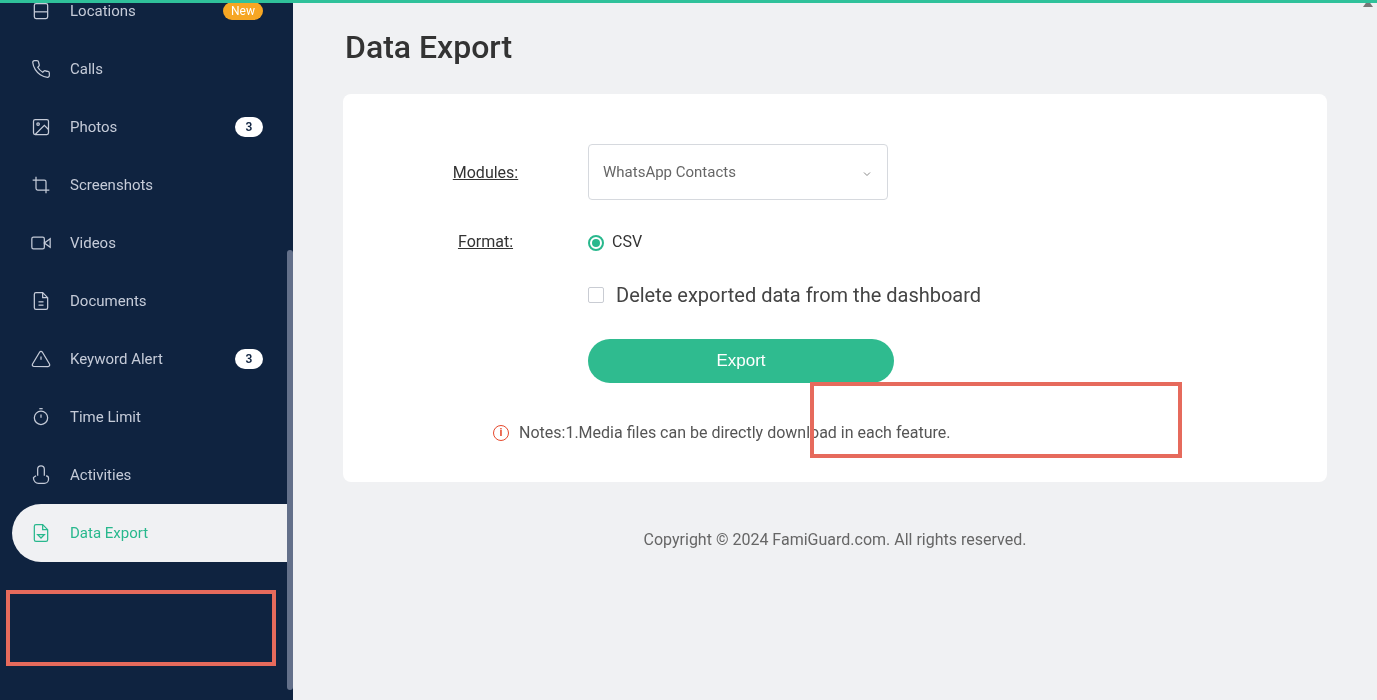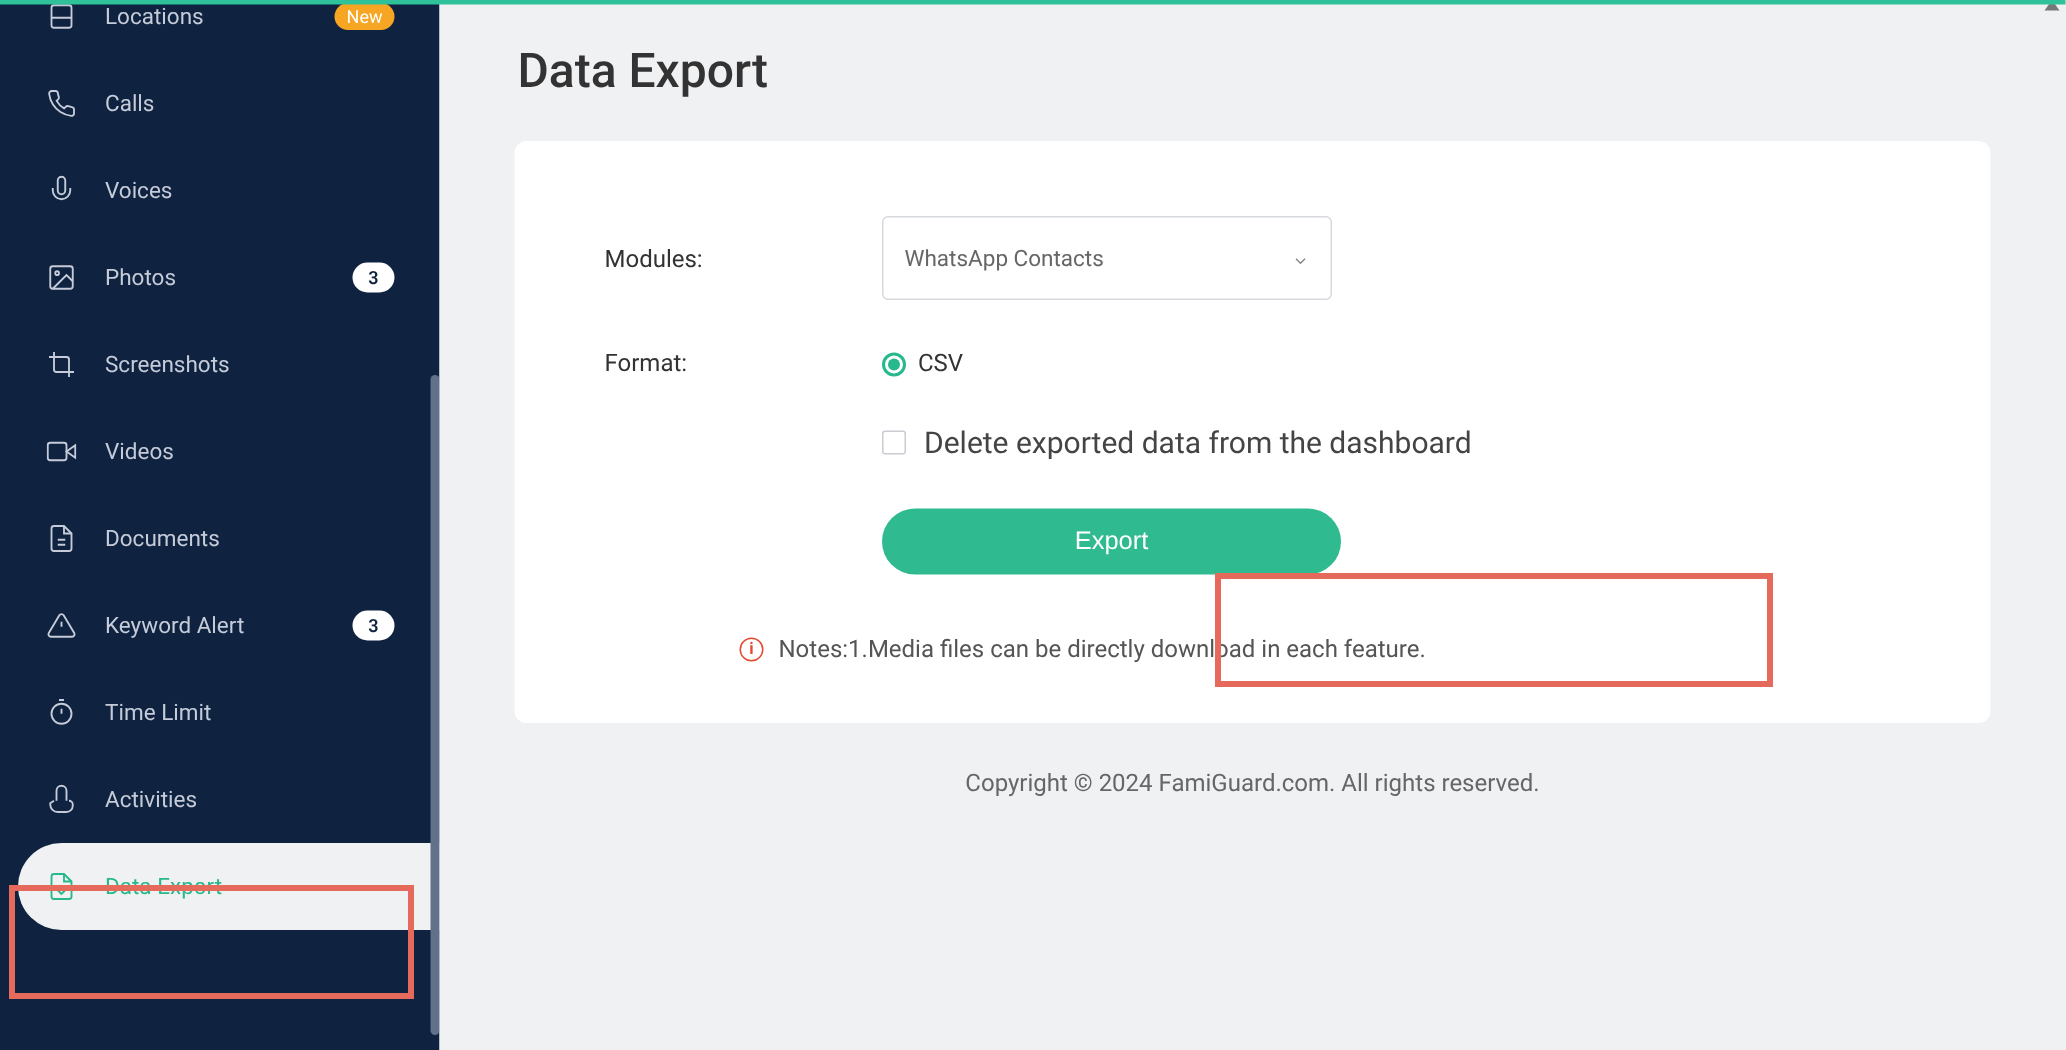--- a/index.html
+++ b/index.html
@@ -62,22 +62,23 @@
       margin: 28px 0 28px 52px;
     }
     .card {
       background: #fff; border-radius: 8px; margin: 0 50px 30px 50px;
       padding: 50px 60px 40px 60px; position: relative;
     }
     .form-row {
       display: flex; align-items: center; margin-bottom: 32px;
     }
     .form-label {
-      width: 165px; text-align: left; font-size: 16px; color: #333;
+      width: 165px; text-align: center; font-size: 16px; color: #333;
       margin-right: 20px;
+      text-decoration: underline;
     }
     .select-box {
       width: 300px; height: 56px; border: 1px solid #d6d9de; border-radius: 4px;
       display: flex; align-items: center; padding: 0 14px; color: #666; font-size: 15px;
       cursor: pointer; background: #fff; justify-content: space-between;
     }
     .chevron-down { width: 12px; height: 12px; display: inline-block; }
     .radio-wrap { display: inline-flex; align-items: flex-end; gap: 8px; }
     .radio-outer {
       width: 16px; height: 16px; border: 2px solid #28b88d; border-radius: 50%;
@@ -93,21 +94,21 @@
       margin-left: 185px; margin-top: 32px;
     }
     .highlight-box-btn {
       position: absolute; border: 4px solid #e66a5c; pointer-events: none;
       width: 372px; height: 76px; left: 467px; top: 288px; z-index: 10;
     }
     .notes-row { display: flex; align-items: center; gap: 10px; margin-top: 40px; margin-left: 90px; }
     .info-icon { width: 16px; height: 16px; border: 1.5px solid #e6492d; border-radius: 50%;
       display:inline-flex; align-items:center; justify-content:center; color:#e6492d; font-size:11px; font-weight:700;}
     .notes-text { font-size: 16px; color: #555; }
-    .copyright { text-align: center; color: #666; font-size: 16px; margin-top: 30px; }
+    .copyright { text-align: center; color: #666; font-size: 16px; margin-top: 48px; }
     .sb-scrollbar { position:absolute; right:0; top:250px; width:6px; height:440px; background:#63708a; border-radius:3px;}
   </style>
 </head>
 <body>
 
 <div class="top-bar"></div>
 
 <aside class="sidebar">
 
   <div class="sidebar-item" style="padding-top:0px;">
@@ -123,29 +124,20 @@
 
   <div class="sidebar-item">
     <span class="icon">
       <svg width="20" height="20" viewBox="0 0 24 24" fill="none" stroke-width="1.5">
           <path d="M22 16.92v3a2 2 0 0 1-2.18 2 19.79 19.79 0 0 1-8.63-3.07 19.5 19.5 0 0 1-6-6 19.79 19.79 0 0 1-3.07-8.67A2 2 0 0 1 4.11 2h3a2 2 0 0 1 2 1.72 12.84 12.84 0 0 0 .7 2.81 2 2 0 0 1-.45 2.11L8.09 9.91a16 16 0 0 0 6 6l1.27-1.27a2 2 0 0 1 2.11-.45 12.84 12.84 0 0 0 2.81.7A2 2 0 0 1 22 16.92z"></path>
         </svg>
     </span>
     <span>Calls</span>
   </div>
 
-  <div class="sidebar-item">
-    <span class="icon">
-      <svg width="20" height="20" viewBox="0 0 24 24" fill="none" stroke-width="1.5">
-          <path d="M12 1a3 3 0 0 0-3 3v8a3 3 0 0 0 6 0V4a3 3 0 0 0-3-3z"></path>
-          <path d="M19 10v2a7 7 0 0 1-14 0v-2"></path>
-        </svg>
-    </span>
-    <span>Voices</span>
-  </div>
 
   <div class="sidebar-item">
     <span class="icon">
       <svg width="20" height="20" viewBox="0 0 24 24" fill="none" stroke-width="1.5">
           <rect x="3" y="3" width="18" height="18" rx="2"></rect>
           <circle cx="8.5" cy="8.5" r="1.5"></circle>
           <polyline points="21 15 16 10 5 21"></polyline>
         </svg>
     </span>
     <span>Photos</span>

